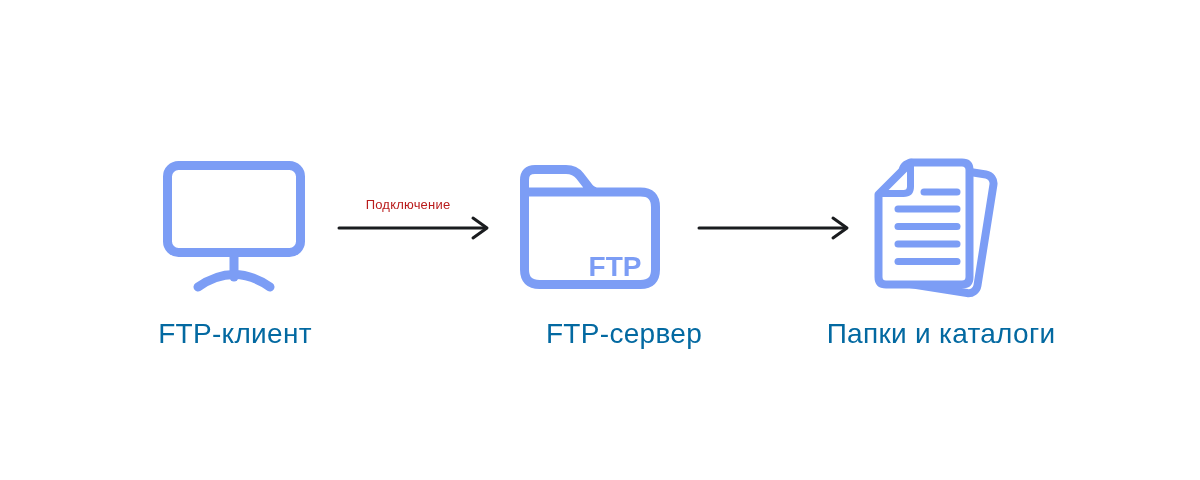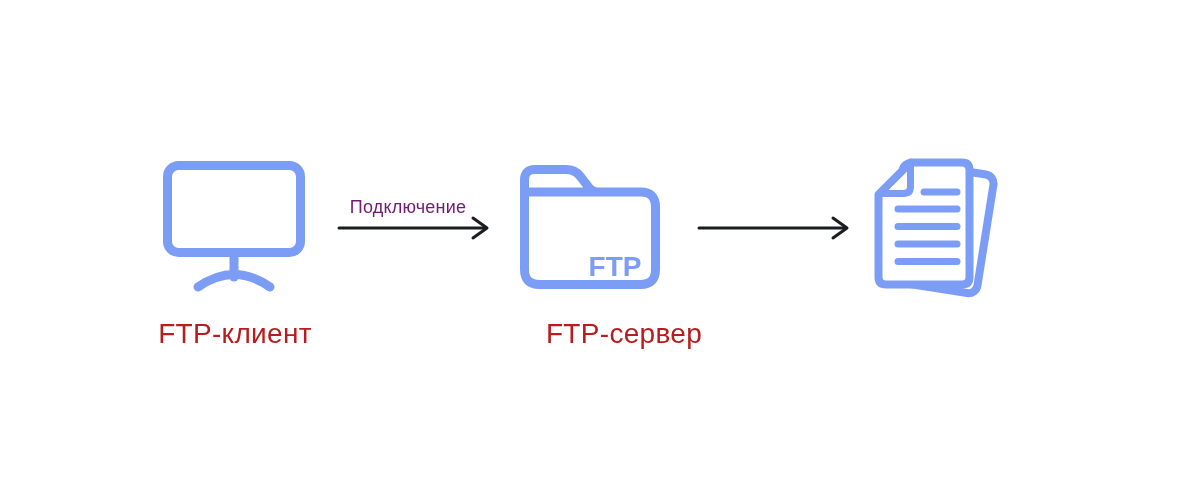--- a/index.html
+++ b/index.html
@@ -16,31 +16,31 @@
     overflow: hidden;
   }
   .abs { position: absolute; }
   .node-label {
     position: absolute;
     top: 317px;
     transform: translateX(-50%);
     font-size: 28px;
     font-weight: 500;
     letter-spacing: 0.3px;
-    color: #b91c1c;
+    color: #0369a1;
     white-space: nowrap;
     line-height: 34px;
   }
   .arrow-label {
     position: absolute;
     transform: translateX(-50%);
-    font-size: 18px;
+    font-size: 13px;
     font-weight: 500;
     letter-spacing: 0.2px;
-    color: #701a75;
+    color: #b91c1c;
     white-space: nowrap;
   }
   svg { display: block; }
 </style>
 </head>
 <body>
 
 <div class="canvas">
 
   <svg class="abs" style="left:162px; top:160px;" width="144" height="132" viewBox="0 0 144 132">
@@ -94,14 +94,15 @@
       <path d="M 38.5 7 L 38.5 28.5 Q 38.5 35.5 31.5 35.5 L 9 35.5" fill="none" stroke-width="7"></path>
       <g fill="none" stroke-width="7">
         <path d="M 52 34 L 85 34"></path>
         <path d="M 26 51 L 85 51"></path>
         <path d="M 26 68.5 L 85 68.5"></path>
         <path d="M 26 86 L 85 86"></path>
         <path d="M 26 103.5 L 85 103.5"></path>
       </g>
     </g>
   </svg>
+  <div class="node-label" style="left:941px;">Папки и каталоги</div>
 
 </div>
 
 </body></html>

